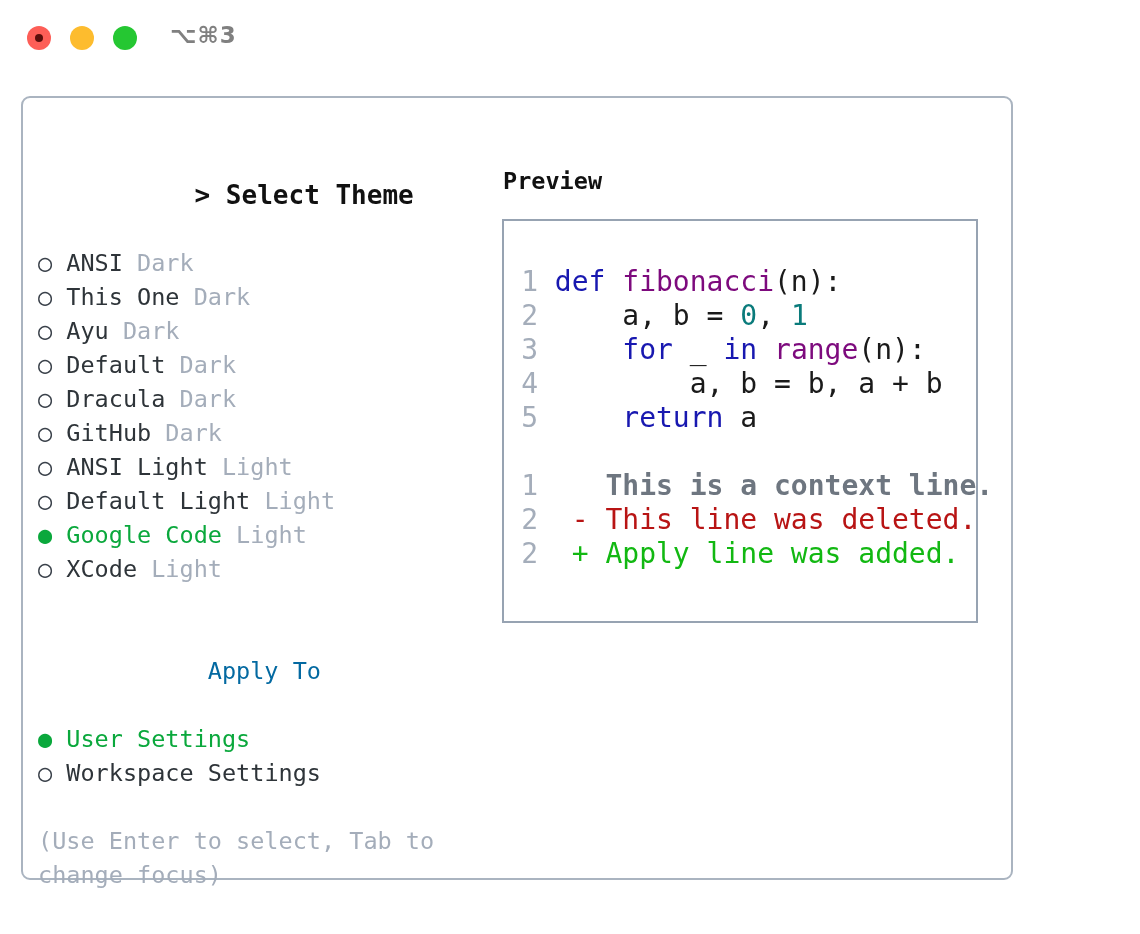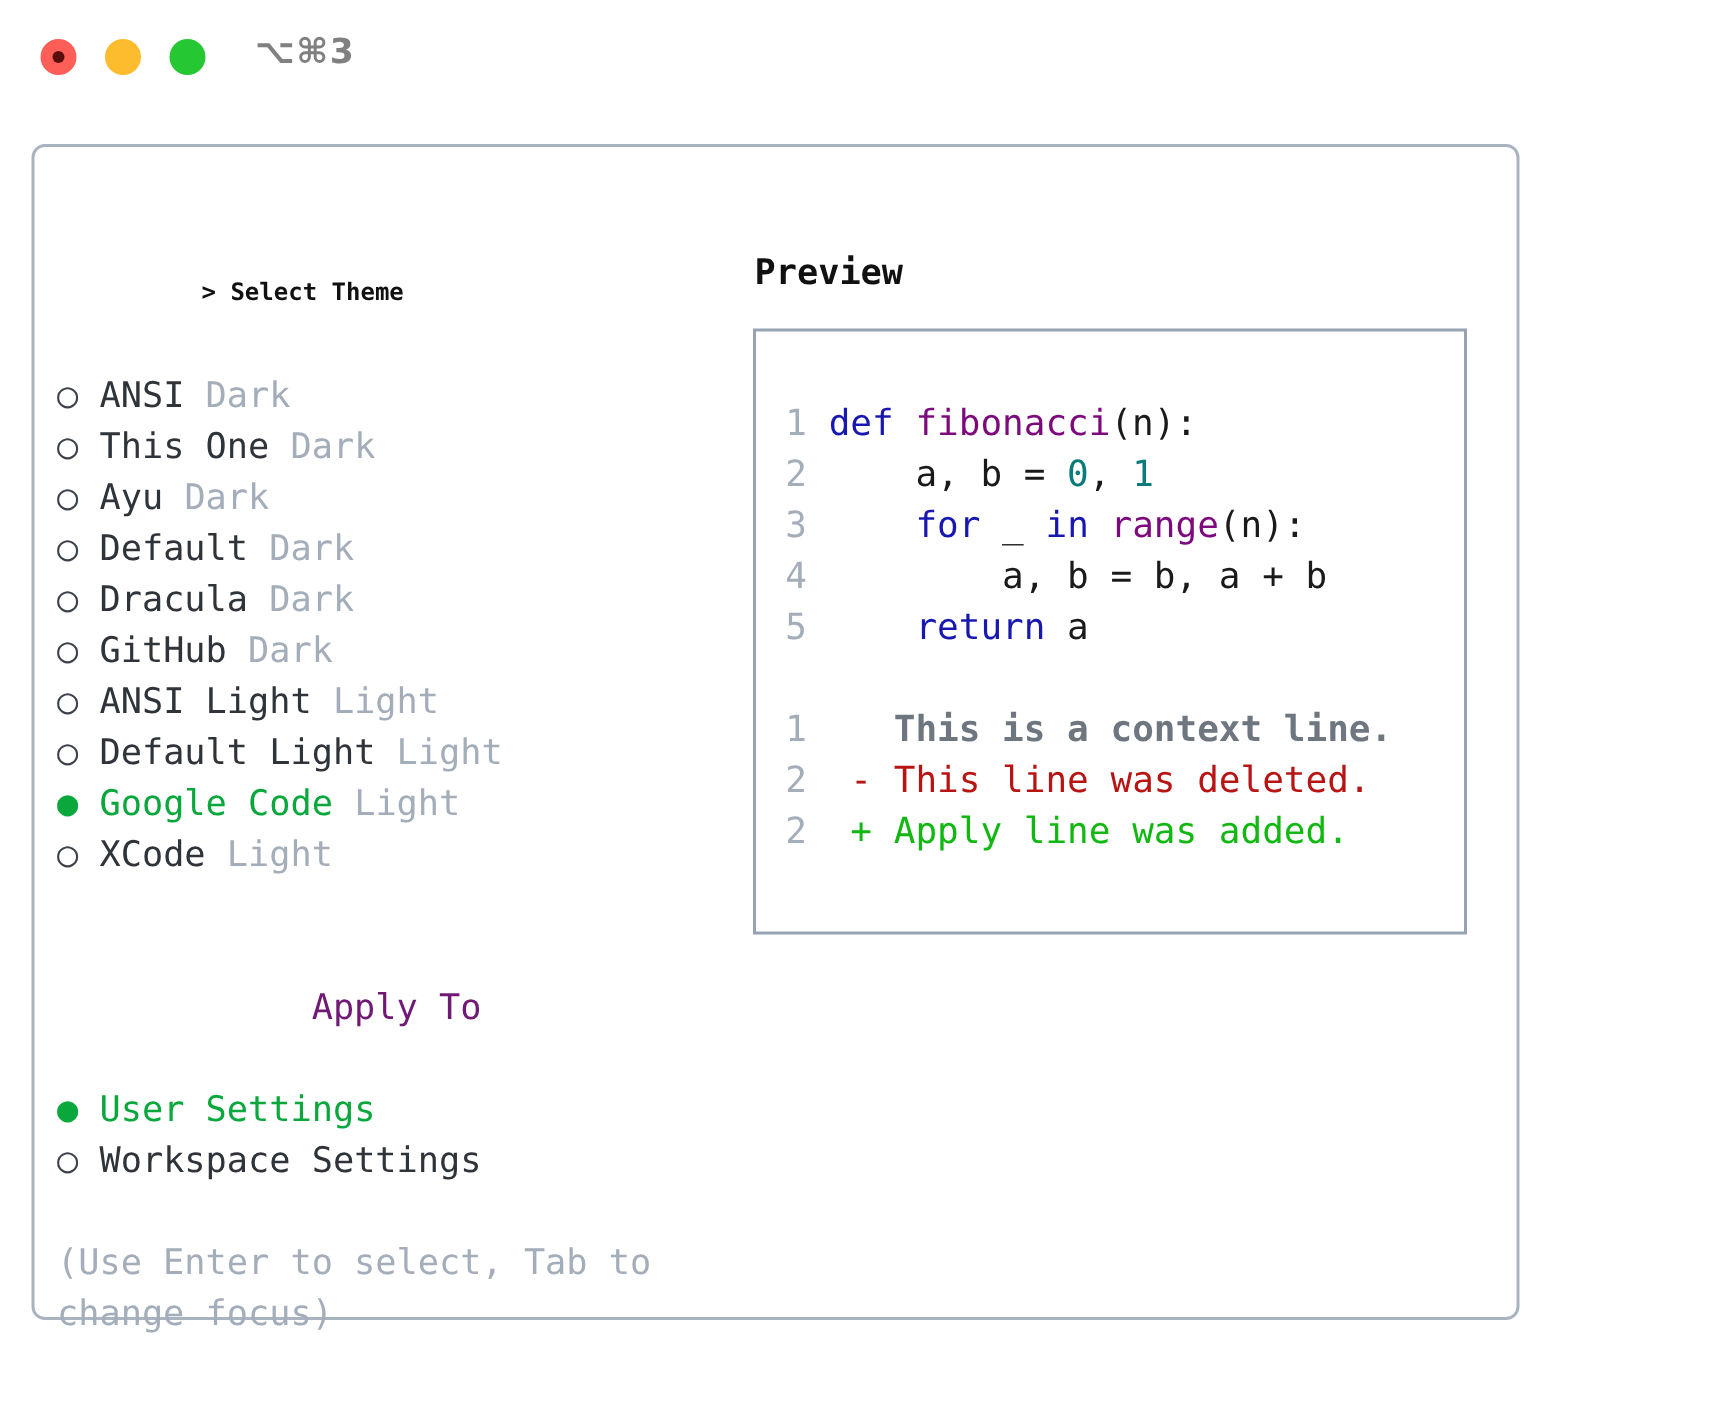--- a/index.html
+++ b/index.html
@@ -93,21 +93,21 @@
 
   
   .left-col {
     position: absolute;
     left: 15px;
     top: 46px;
     width: 445px;
   }
 
   .list-header {
-    font-size: 16px;
+    font-size: 26px;
     font-weight: bold;
     color: #111111;
     line-height: 34px;
     white-space: pre;
     letter-spacing: 0px;
   }
 
   .opt-row {
     font-size: 23.5px;
     line-height: 34px;
@@ -123,21 +123,21 @@
   }
   .opt-label { color: #2e3439; }
   .opt-row.selected .opt-label { color: #0aa83c; }
   .opt-tag {
     color: #a4adba;
   }
 
   .group-header {
     font-size: 23.5px;
     line-height: 34px;
-    color: #701a75;
+    color: #0369a1;
     white-space: pre;
     letter-spacing: 0px;
   }
 
   .spacer-line { height: 34px; }
 
   .hint {
     font-size: 23.5px;
     line-height: 34px;
     color: #a4adba;
@@ -175,21 +175,21 @@
   }
 
   .code-area {
     position: absolute;
     left: 10px;
     top: 44px;
     width: 460px;
   }
 
   .code-line {
-    font-size: 24px;
+    font-size: 28px;
     line-height: 34px;
     white-space: pre;
     color: #111111;
     letter-spacing: 0px;
   }
 
   .lno {
     color: #a4adba;
     display: inline-block;
     width: 24px;

